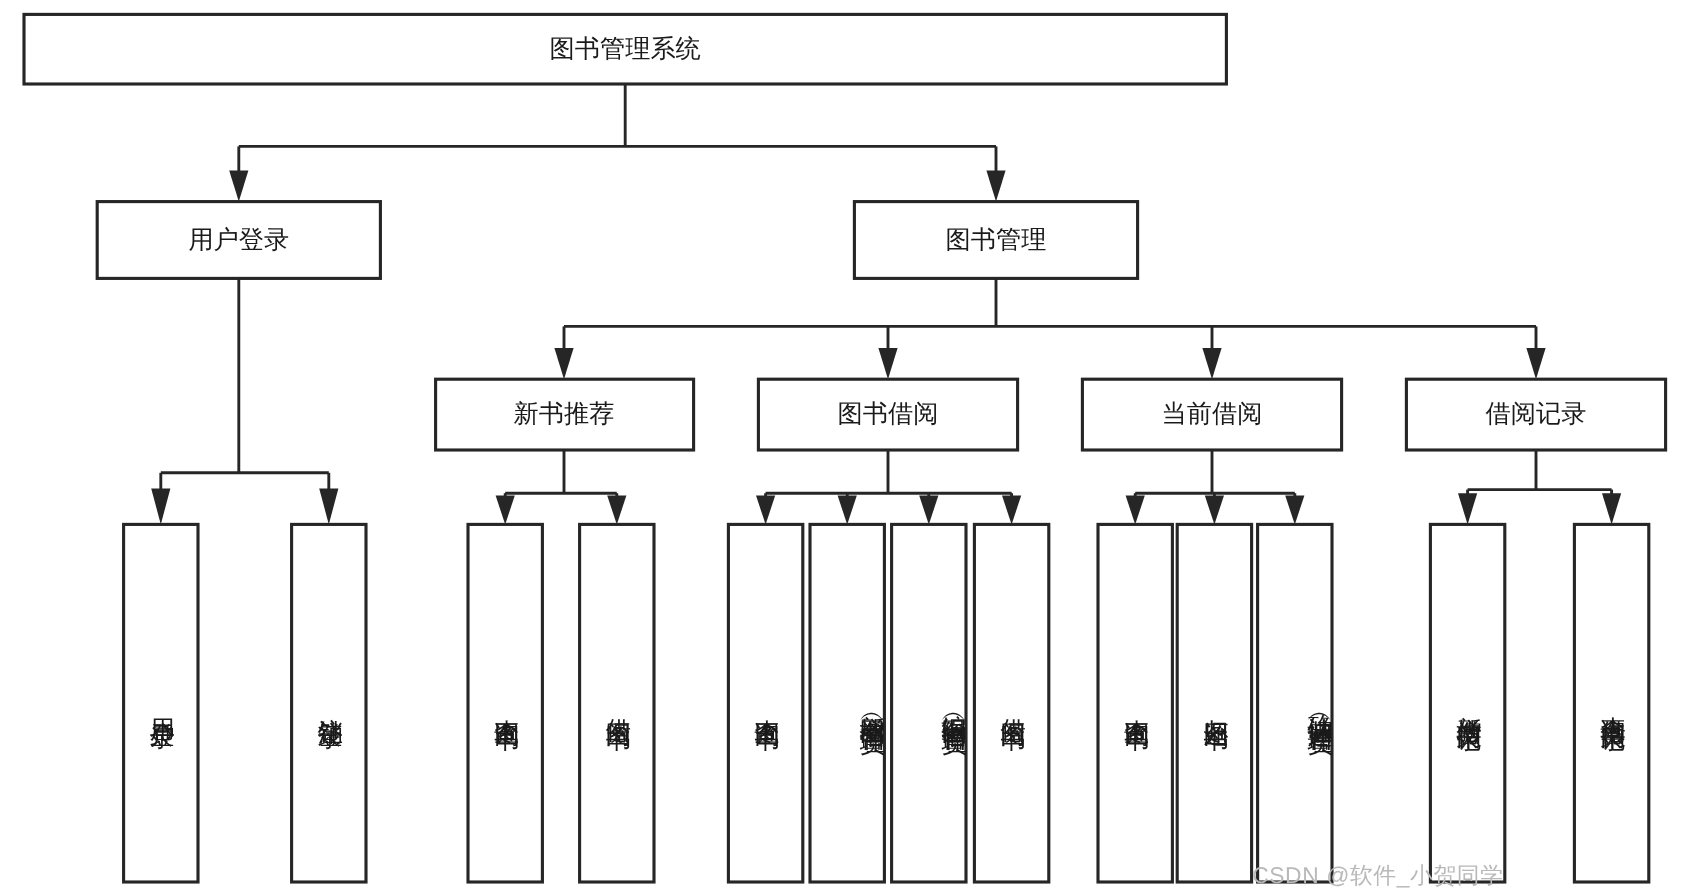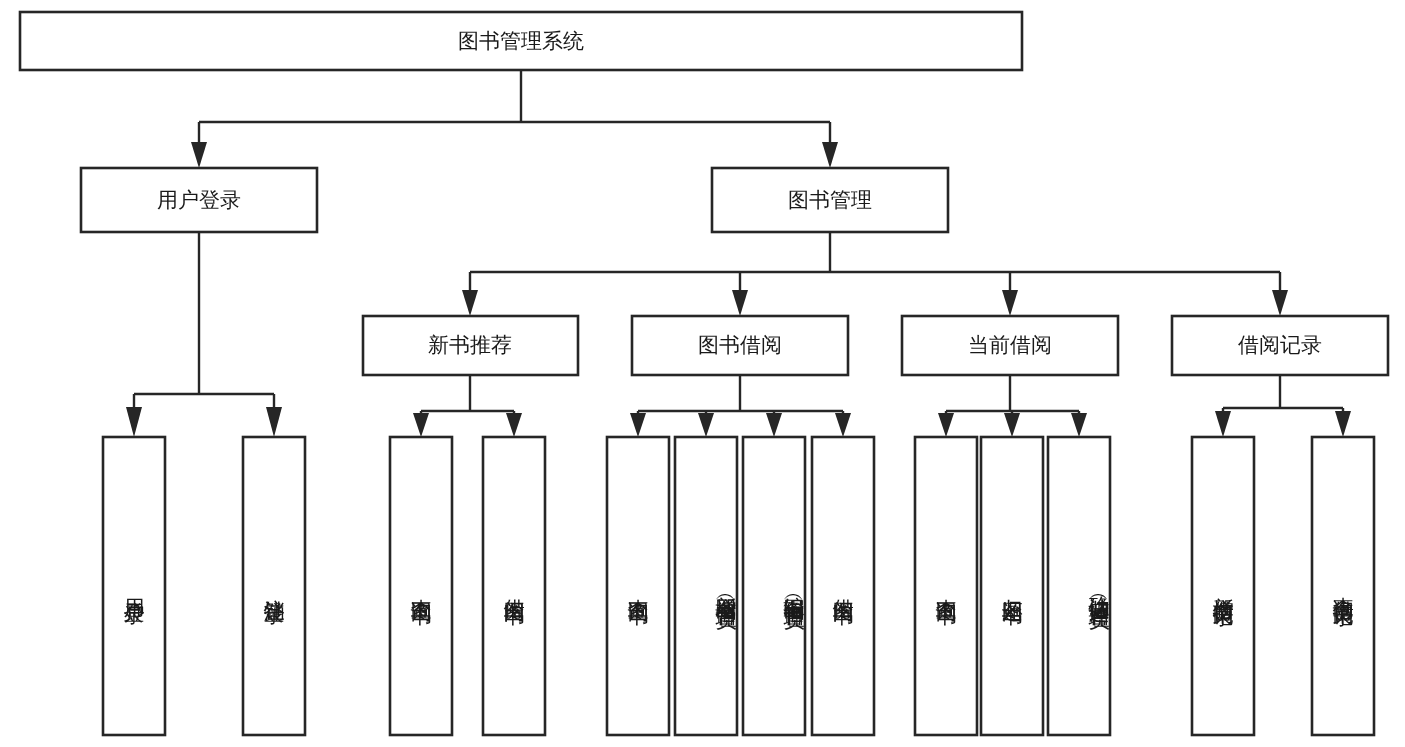--- a/index.html
+++ b/index.html
@@ -211,13 +211,14 @@
   <div class="vlabel" style="left:743px; top:443px; width:62px; height:290px;">编辑图书（管理员）</div>
   <div class="vlabel center-start" style="left:812px; top:437px; width:62px; height:298px;">借阅图书</div>
 
   <div class="vlabel center-start" style="left:915px; top:437px; width:62px; height:298px;">查询图书</div>
   <div class="vlabel center-start" style="left:981px; top:437px; width:62px; height:298px;">归还图书</div>
   <div class="vlabel" style="left:1048px; top:443px; width:62px; height:290px;">确认归还（管理员）</div>
 
   <div class="vlabel center-start" style="left:1192px; top:437px; width:62px; height:298px;">新增借阅记录</div>
   <div class="vlabel center-start" style="left:1312px; top:437px; width:62px; height:298px;">查询借阅记录</div>
 
+  <div id="watermark">CSDN @软件_小贺同学</div>
 </div>
 
 </body></html>

